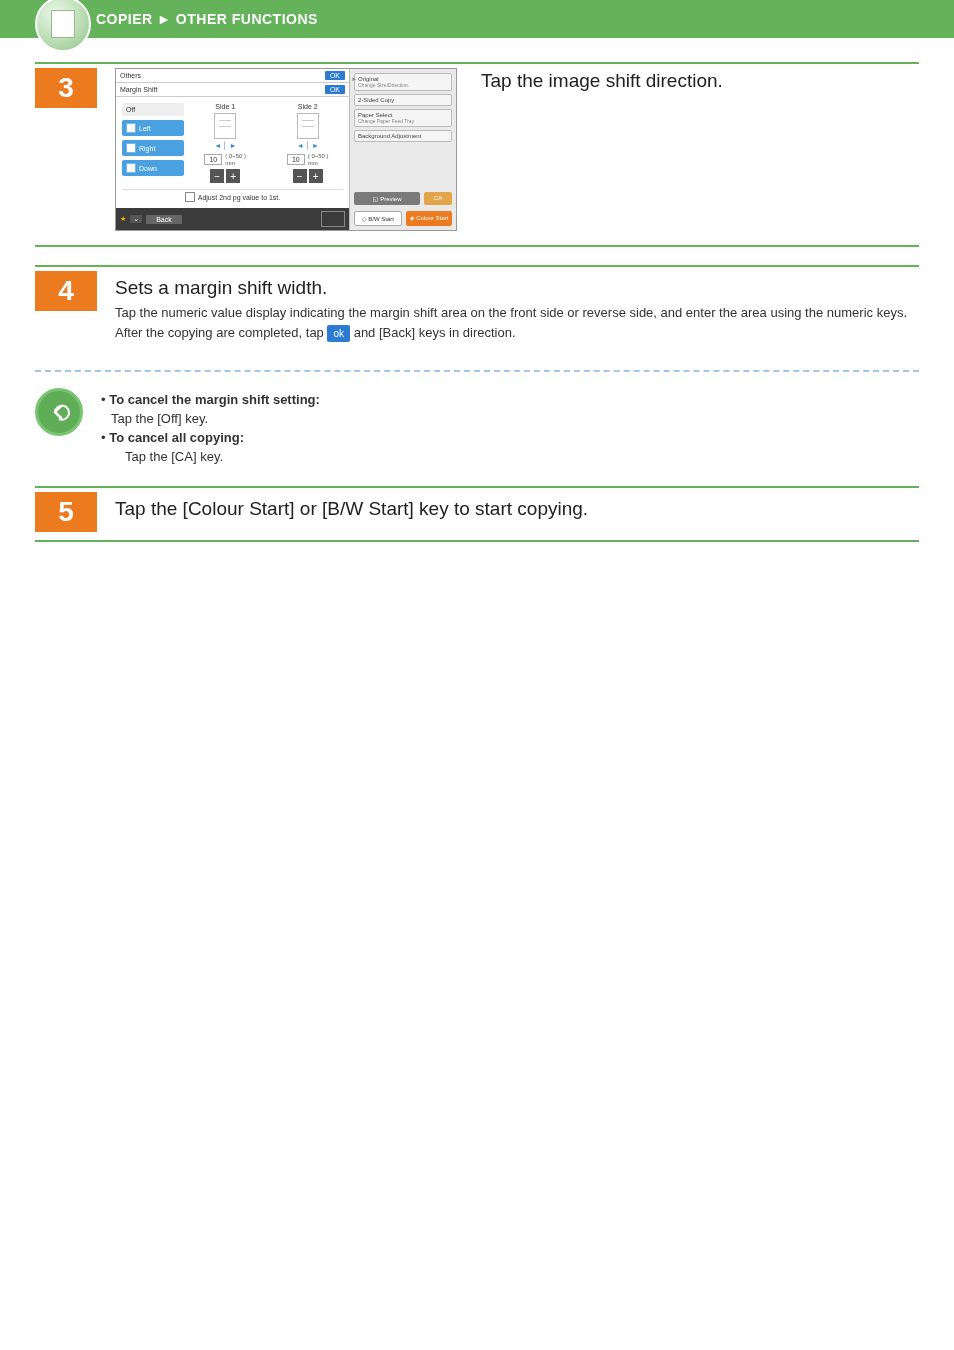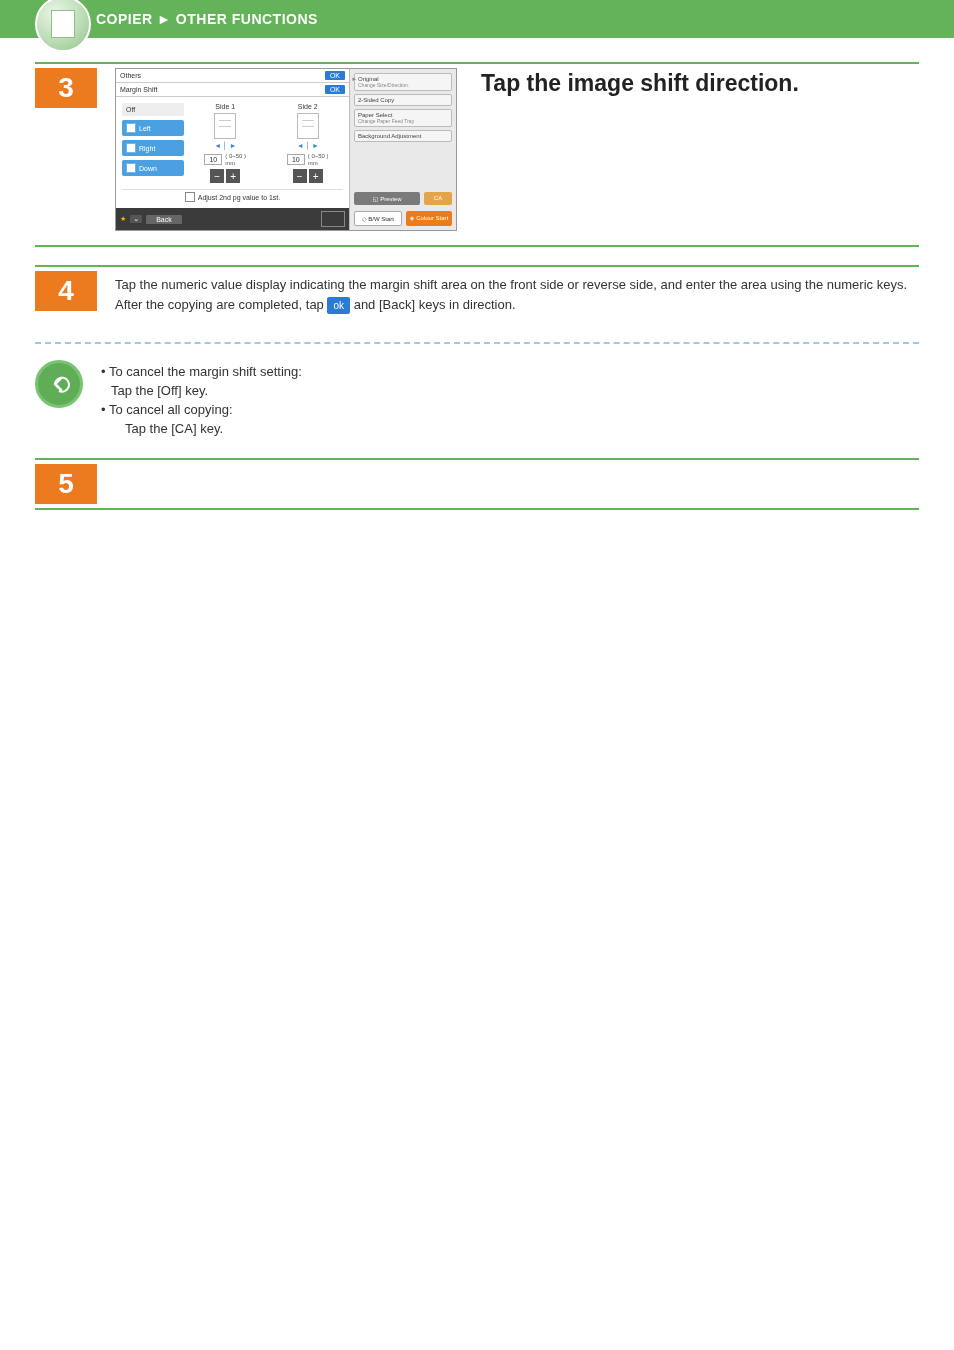--- a/index.html
+++ b/index.html
@@ -5,21 +5,21 @@
   html,body{margin:0;padding:0;background:#fff;font-family:Arial,Helvetica,sans-serif;color:#333}
   .page{width:954px;margin:0 auto;position:relative;min-height:1350px}
   .topbar{background:#64b25a;color:#fff;height:38px;display:flex;align-items:center;font-weight:bold;font-size:14px;letter-spacing:.5px}
   .topbar-inner{margin-left:96px}
   .doc-icon{position:absolute;left:35px;top:-4px;width:52px;height:52px;border-radius:50%;background:radial-gradient(circle at 35% 30%,#eaf6e8 0%,#b7dab0 60%,#8fc086 100%);display:flex;align-items:center;justify-content:center;border:2px solid #fff}
   .doc-icon::after{content:"";width:22px;height:26px;background:#fff;border:1px solid #8fc086;position:relative}
   .step-row{display:flex;align-items:flex-start;margin:24px 35px 0 35px;border-top:2px solid #64b25a;border-bottom:2px solid #64b25a;padding:4px 0}
   .step-row.last{border-top:2px solid #64b25a;border-bottom:2px solid #64b25a}
   .step-badge{background:#ec7a1e;color:#fff;width:62px;height:40px;display:flex;align-items:center;justify-content:center;font-size:28px;font-weight:bold;margin-right:18px;flex:none}
   .step-body{flex:1;padding:4px 0 12px 0}
-  .step-title{font-size:23px;font-weight:bold;color:#222;margin:2px 0 4px 0}
+  .step-title{font-size:19px;font-weight:normal;color:#222;margin:2px 0 4px 0}
   .step-text{font-size:13px;line-height:1.5}
   
   .mock{width:340px;border:1px solid #999;font-size:7px;background:#fff;position:relative}
   .mock .frame{display:flex}
   .mock .main{flex:1;display:flex;flex-direction:column}
   .mock-bar{display:flex;justify-content:space-between;align-items:center;padding:2px 4px;border-bottom:1px solid #ccc;background:#fff}
   .mock-ok{background:#2a7bd1;color:#fff;padding:1px 5px;font-size:7px;border-radius:1px}
   .mock-body{display:flex;gap:6px;padding:6px}
   .mock-left{display:flex;flex-direction:column;gap:4px;width:62px}
   .mbtn{padding:3px 4px;border-radius:2px;font-size:7px;display:flex;align-items:center;gap:3px}
@@ -59,21 +59,21 @@
   .dash{border:none;border-top:2px dashed #9fc7ea;margin:16px 35px}
   .note-row{display:flex;align-items:flex-start;margin:8px 35px;gap:18px;font-size:13px}
   .round-icon{width:42px;height:42px;border-radius:50%;flex:none;display:flex;align-items:center;justify-content:center;border:3px solid}
   .round-icon.pencil{border-color:#78c470;background:#eaf6e8;color:#3a8a33}
   .round-icon.back{border-color:#78c470;background:#5fae57;color:#fff}
   .chk-empty{display:inline-block;width:14px;height:14px;border:1px solid #888;background:#f3f3f3;vertical-align:middle;border-radius:1px}
   .link-box{display:inline-flex;align-items:center;justify-content:center;width:28px;height:16px;border:1px solid #999;border-radius:6px;background:#eee;vertical-align:middle}
   .link-box::after{content:"";width:14px;height:6px;border:1.5px solid #888;border-radius:4px}
   .bullets{list-style:none;padding:0;margin:0}
   .bullets li{margin:4px 0;font-size:13px}
-  .bullets .hd{font-weight:normal}
+  .bullets .hd{font-weight:bold}
   .bullets .sub{margin-left:0}
   .footer{position:absolute;bottom:20px;left:0;right:0;text-align:center;font-size:22px;font-weight:bold;color:#222}
   .arrow-sep{color:#888;font-size:7px}
   .kbd-img{width:22px;height:14px;display:inline-block;border:1px solid #888;vertical-align:middle}
 </style>
 </head>
 <body>
 
 <div class="page">
   <div class="topbar">
@@ -186,20 +186,21 @@
         </div>
         <span class="arrow-sep" style="position:absolute;right:100px;top:6px">▸</span>
       </div>
       <div class="step-title">Tap the image shift direction.</div>
     </div>
   </div>
 
   <div class="step-row" style="border-top:2px solid #64b25a;border-bottom:none;margin-top:18px;padding-bottom:0">
     <div class="step-badge">4</div>
     <div class="step-body">
+      <div class="step-title">Sets a margin shift width.</div>
       <div class="step-text">Tap the numeric value display indicating the margin shift area on the front side or reverse side, and enter the area using the numeric keys.</div>
       <div class="step-text">
         <span>After the copying are completed, tap </span>
         <span class="ok-chip">ok</span>
         <span> and [Back] keys in direction.</span>
       </div>
     </div>
   </div>
 
   <hr class="dash">
@@ -215,15 +216,18 @@
     <ul class="bullets">
       <li>• <span class="hd">To cancel the margin shift setting:</span></li>
       <li class="sub" style="margin-left:10px">Tap the [Off] key.</li>
       <li>• <span class="hd">To cancel all copying:</span></li>
       <li class="sub" style="margin-left:24px">Tap the [CA] key.</li>
     </ul>
   </div>
 
   <div class="step-row last" style="margin-top:18px">
     <div class="step-badge">5</div>
+    <div class="step-body">
+      <div class="step-title">Tap the [Colour Start] or [B/W Start] key to start copying.</div>
+    </div>
   </div>
 
 </div>
 
 </body></html>

